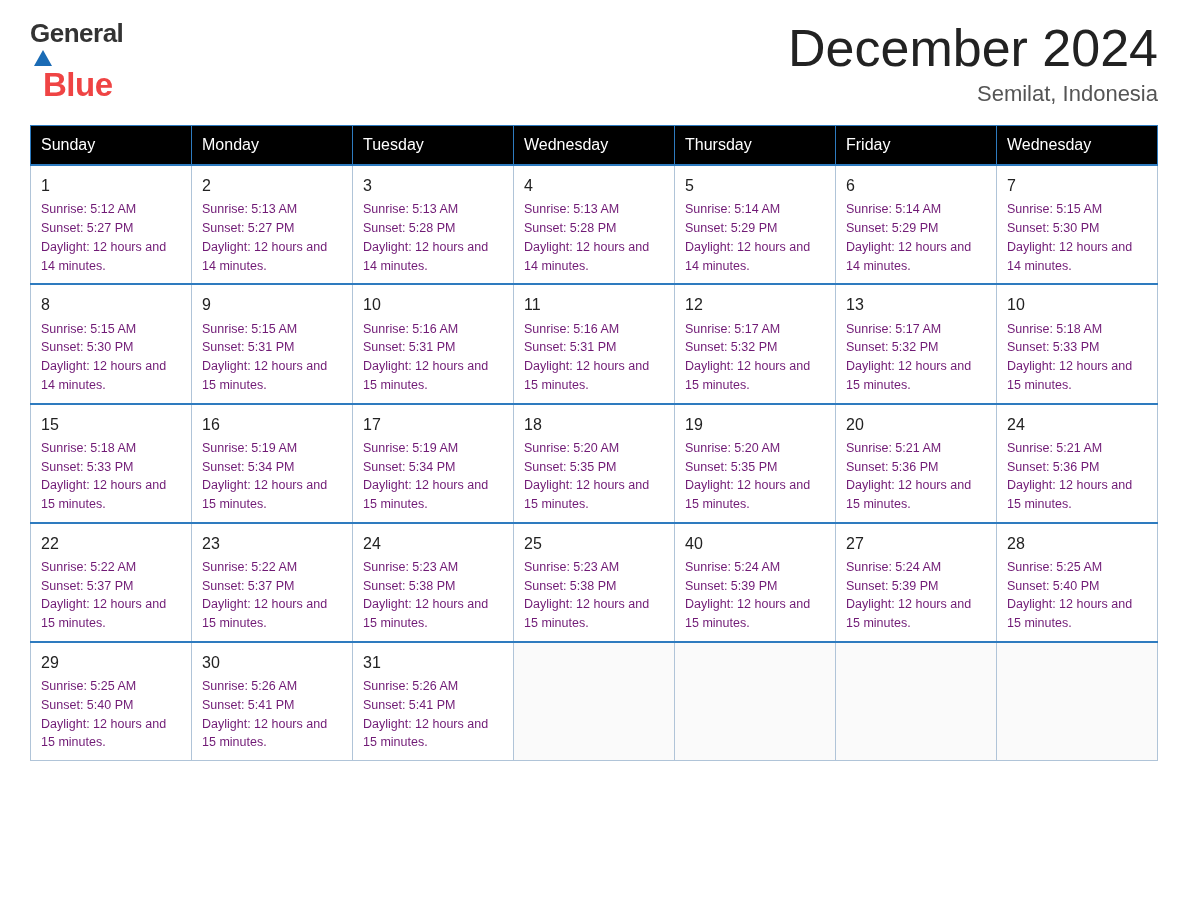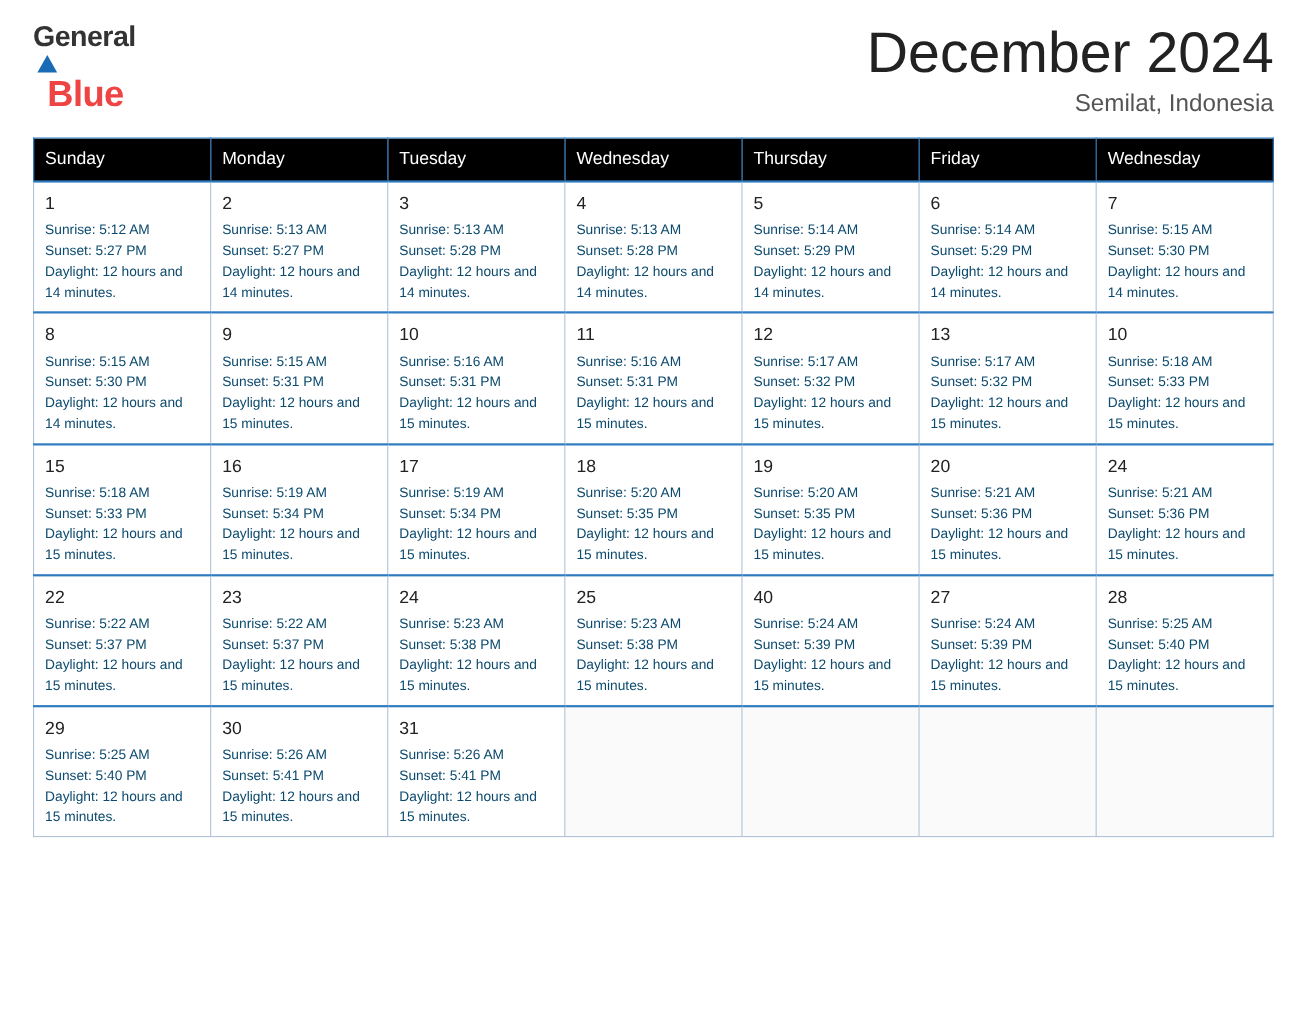--- a/index.html
+++ b/index.html
@@ -82,21 +82,21 @@
     }
     .day-number {
       font-size: 16px;
       font-weight: normal;
       color: #222;
       display: block;
       margin-bottom: 3px;
     }
     .day-detail {
       font-size: 12.5px;
-      color: #0c4a6e;
+      color: #701a75;
       line-height: 1.5;
     }
     tr:first-child td {
       border-top: 2px solid #2e7bbf;
     }
     tr + tr td {
       border-top: 2px solid #2e7bbf;
     }
   </style>
 </head>

